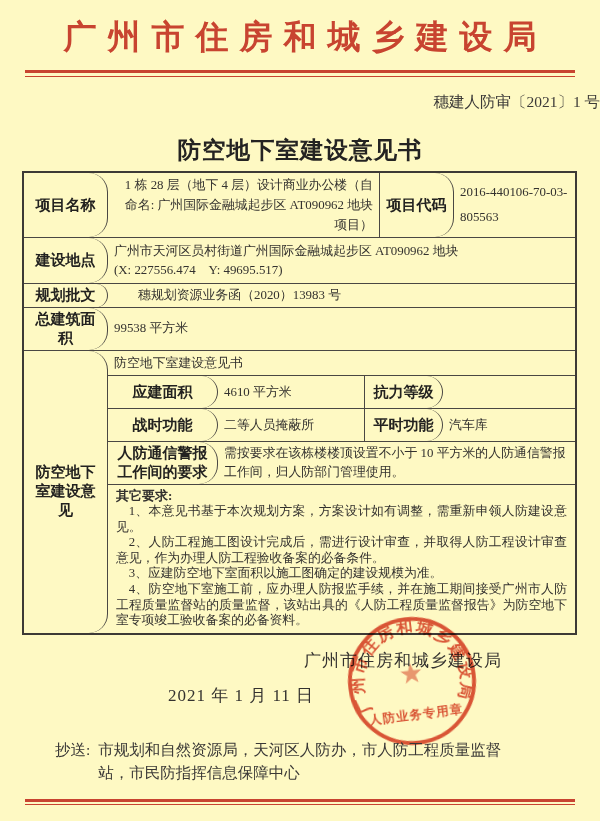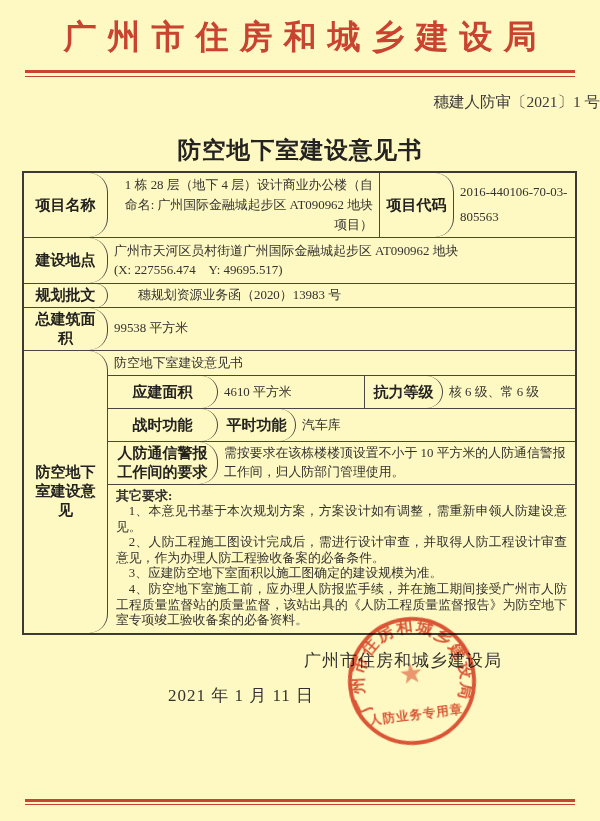--- a/index.html
+++ b/index.html
@@ -180,25 +180,25 @@
       <div class="nested">
 
         <div class="nrow h-a bb">
           <div class="cell n-val2">防空地下室建设意见书</div>
         </div>
 
         <div class="nrow h-b bb">
           <div class="cell lab n-lab br">应建面积</div>
           <div class="cell n-val1 br">4610 平方米</div>
           <div class="cell lab n-lab2 br">抗力等级</div>
-          <div class="cell n-val2">核 6 级、常 6 级</div>
         </div>
 
         <div class="nrow h-c bb">
           <div class="cell lab n-lab br">战时功能</div>
+          <div class="cell n-val1 br">二等人员掩蔽所</div>
           <div class="cell lab n-lab2 br">平时功能</div>
           <div class="cell n-val2">汽车库</div>
         </div>
 
         <div class="nrow h-d bb">
           <div class="cell lab n-lab br">人防通信警报工作间的要求</div>
           <div class="cell n-val2" style="line-height:1.45;">需按要求在该栋楼楼顶设置不小于 10 平方米的人防通信警报工作间，归人防部门管理使用。</div>
         </div>
 
         <div class="nrow" style="flex:1;">
@@ -225,16 +225,20 @@
       <path id="sealArc" d="M 30.8,99.1 A 49,49 0 1 1 111.2,99.1" fill="none"></path>
     </defs>
     <circle cx="71" cy="71" r="62" fill="none" stroke="currentColor" stroke-width="4"></circle>
     <text font-size="16.5" font-weight="bold" fill="currentColor" letter-spacing="2">
       <textPath href="#sealArc" startOffset="50%" text-anchor="middle">广州市住房和城乡建设局</textPath>
     </text>
     <polygon fill="currentColor" opacity="0.6" points="71,53 73.6,60.4 81.5,60.6 75.2,65.4 77.5,72.9 71,68.4 64.5,72.9 66.8,65.4 60.5,60.6 68.4,60.4"></polygon>
     <text x="71" y="109" text-anchor="middle" font-size="12.5" font-weight="bold" fill="currentColor" letter-spacing="1">人防业务专用章</text>
   </svg>
 
+  <div class="cc-line">
+    <span class="cc-label">抄送:</span>
+    <span class="cc-text">市规划和自然资源局，天河区人防办，市人防工程质量监督站，市民防指挥信息保障中心</span>
+  </div>
 
   <div class="footer-rule"></div>
 
 </div>
 
 </body></html>

